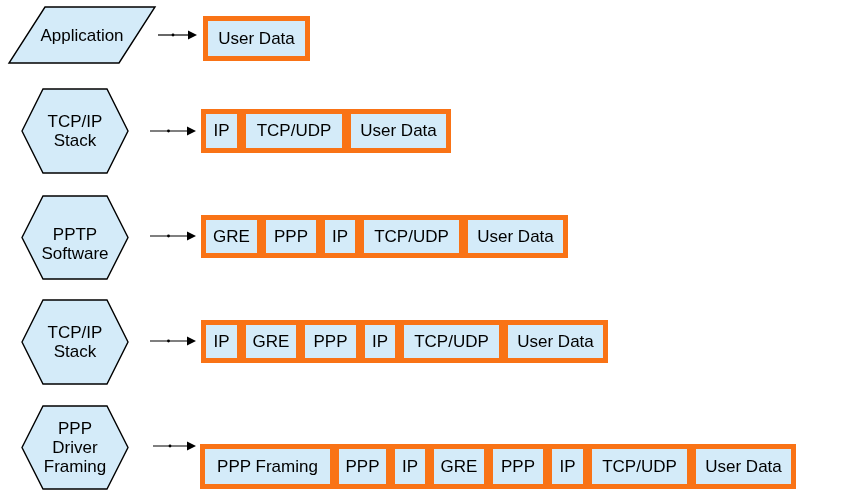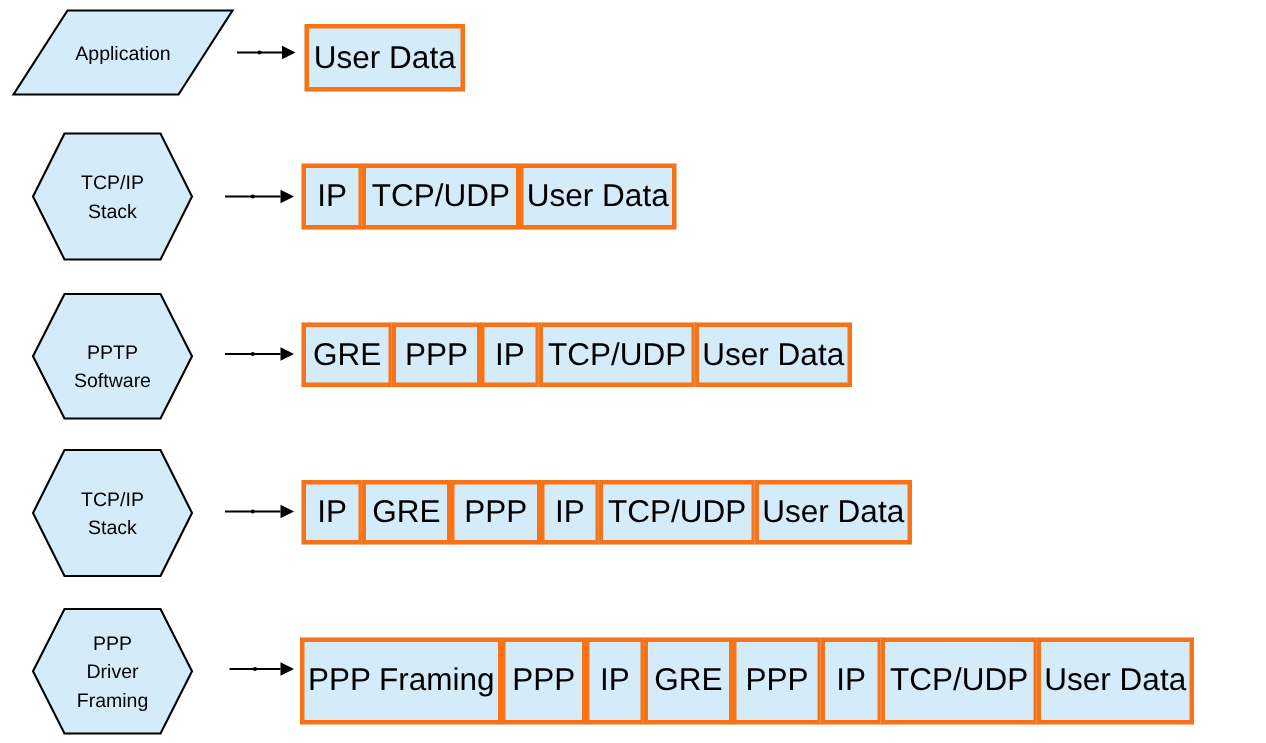--- a/index.html
+++ b/index.html
@@ -13,37 +13,37 @@
     overflow: hidden;
   }
   .shape-svg { position: absolute; overflow: visible; }
   .shape-label {
     position: absolute;
     display: flex;
     flex-direction: column;
     align-items: center;
     justify-content: center;
     text-align: center;
-    font-size: 13px;
+    font-size: 17px;
     line-height: 19px;
     pointer-events: none;
   }
   .arrow-svg { position: absolute; overflow: visible; }
   .bar {
     position: absolute;
     display: flex;
     align-items: stretch;
   }
   .cell {
     box-sizing: border-box;
-    border: 3px solid #f97316;
+    border: 5px solid #f97316;
     display: flex;
     align-items: center;
     justify-content: center;
-    font-size: 21px;
+    font-size: 17px;
     white-space: nowrap;
     flex: 0 0 auto;
   }
   .cell + .cell { margin-left: -1px; }
 </style>
 </head>
 <body>
 
 <div id="diagram">
     <div>
@@ -131,21 +131,21 @@
       <div class="shape-label" style="left: 22px; top: 406px; width: 106px; height: 83px;">
         <span>PPP</span>
         <span>Driver</span>
         <span>Framing</span>
       </div>
       <svg class="arrow-svg" width="43" height="12" style="left: 153px; top: 440px;">
         <line x1="0" y1="6" x2="34" y2="6" stroke="#000000" stroke-width="1.2"></line>
         <circle cx="17" cy="6" r="1.4" fill="#000000"></circle>
         <polygon points="34,1.5 43,6 34,10.5" fill="#000000"></polygon>
       </svg>
-      <div class="bar" style="left: 200px; top: 425px; height: 58px;">
+      <div class="bar" style="left: 200px; top: 444px; height: 45px;">
         <div class="cell" style="width: 135px; background: rgb(212, 235, 249); color: rgb(0, 0, 0);">PPP Framing</div>
         <div class="cell" style="width: 57px; background: rgb(212, 235, 249); color: rgb(0, 0, 0);">PPP</div>
         <div class="cell" style="width: 40px; background: rgb(212, 235, 249); color: rgb(0, 0, 0);">IP</div>
         <div class="cell" style="width: 60px; background: rgb(212, 235, 249); color: rgb(0, 0, 0);">GRE</div>
         <div class="cell" style="width: 60px; background: rgb(212, 235, 249); color: rgb(0, 0, 0);">PPP</div>
         <div class="cell" style="width: 41px; background: rgb(212, 235, 249); color: rgb(0, 0, 0);">IP</div>
         <div class="cell" style="width: 105px; background: rgb(212, 235, 249); color: rgb(0, 0, 0);">TCP/UDP</div>
         <div class="cell" style="width: 105px; background: rgb(212, 235, 249); color: rgb(0, 0, 0);">User Data</div>
       </div>
     </div>

